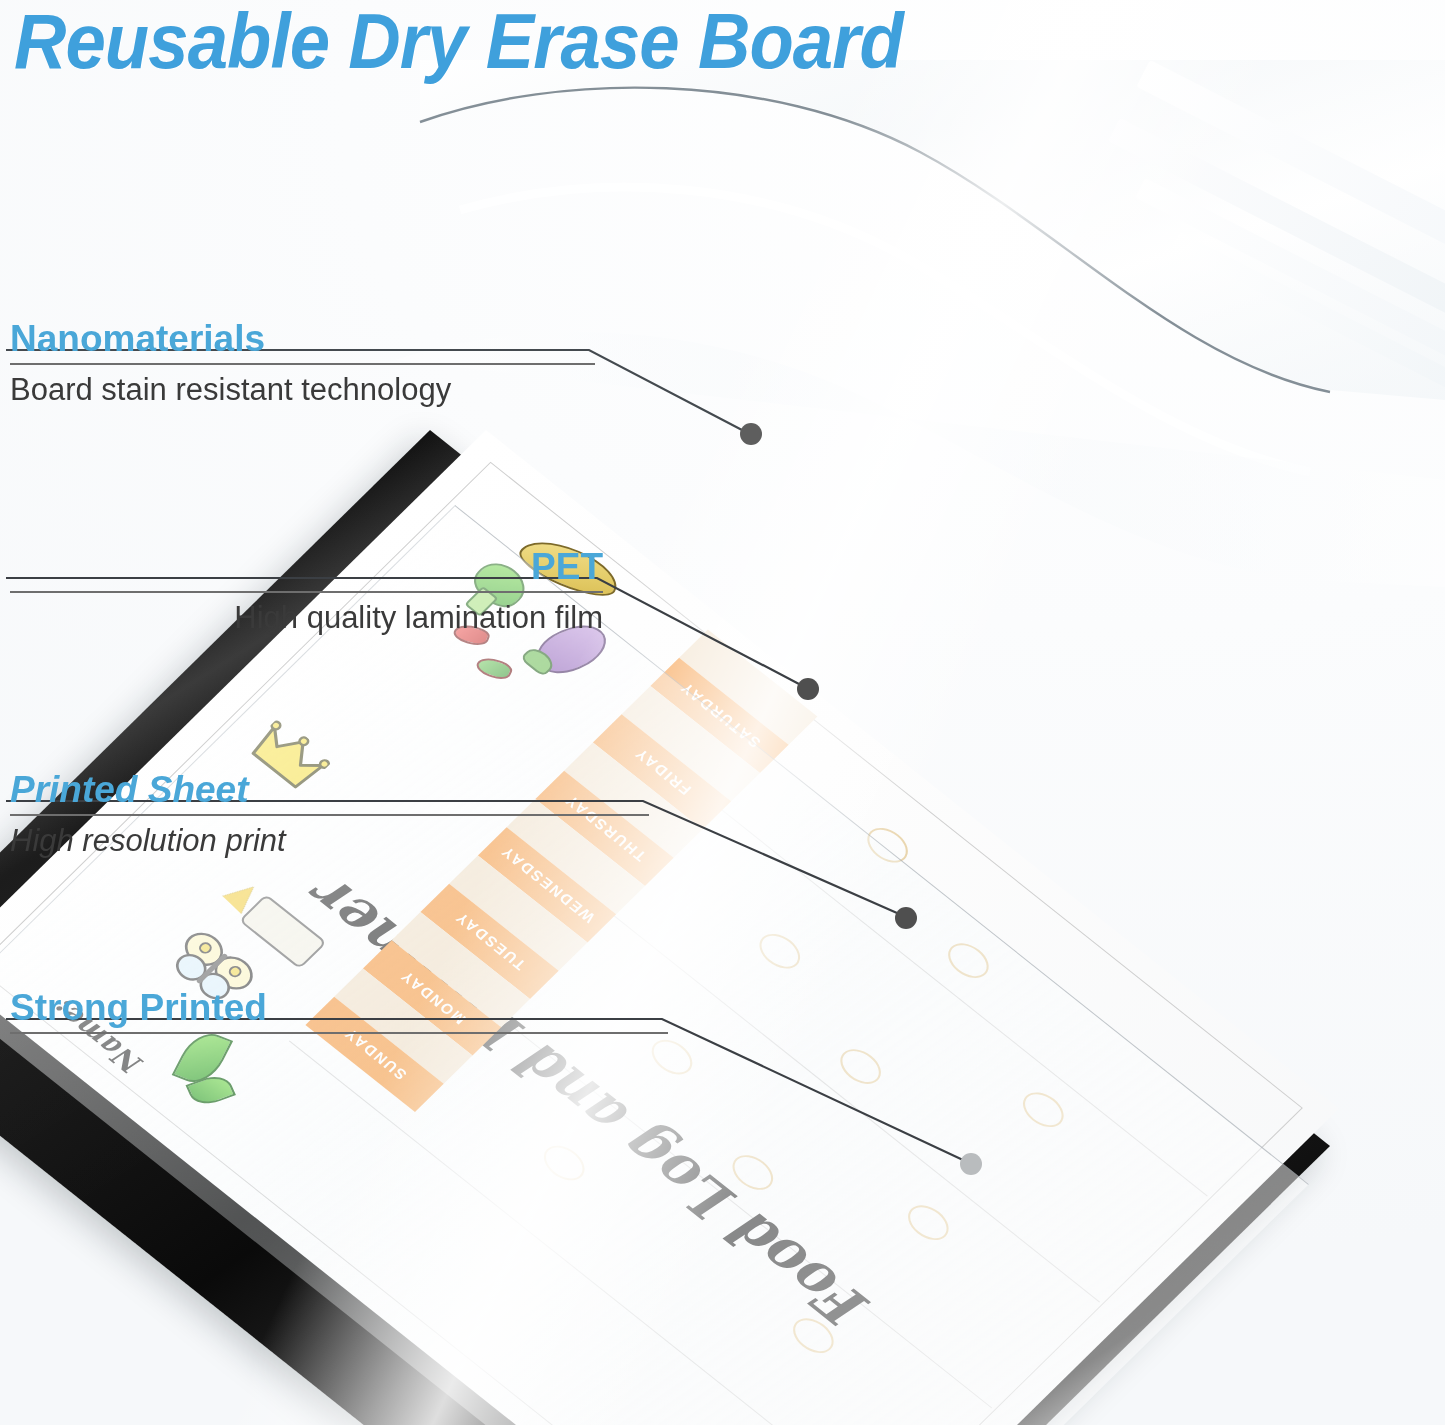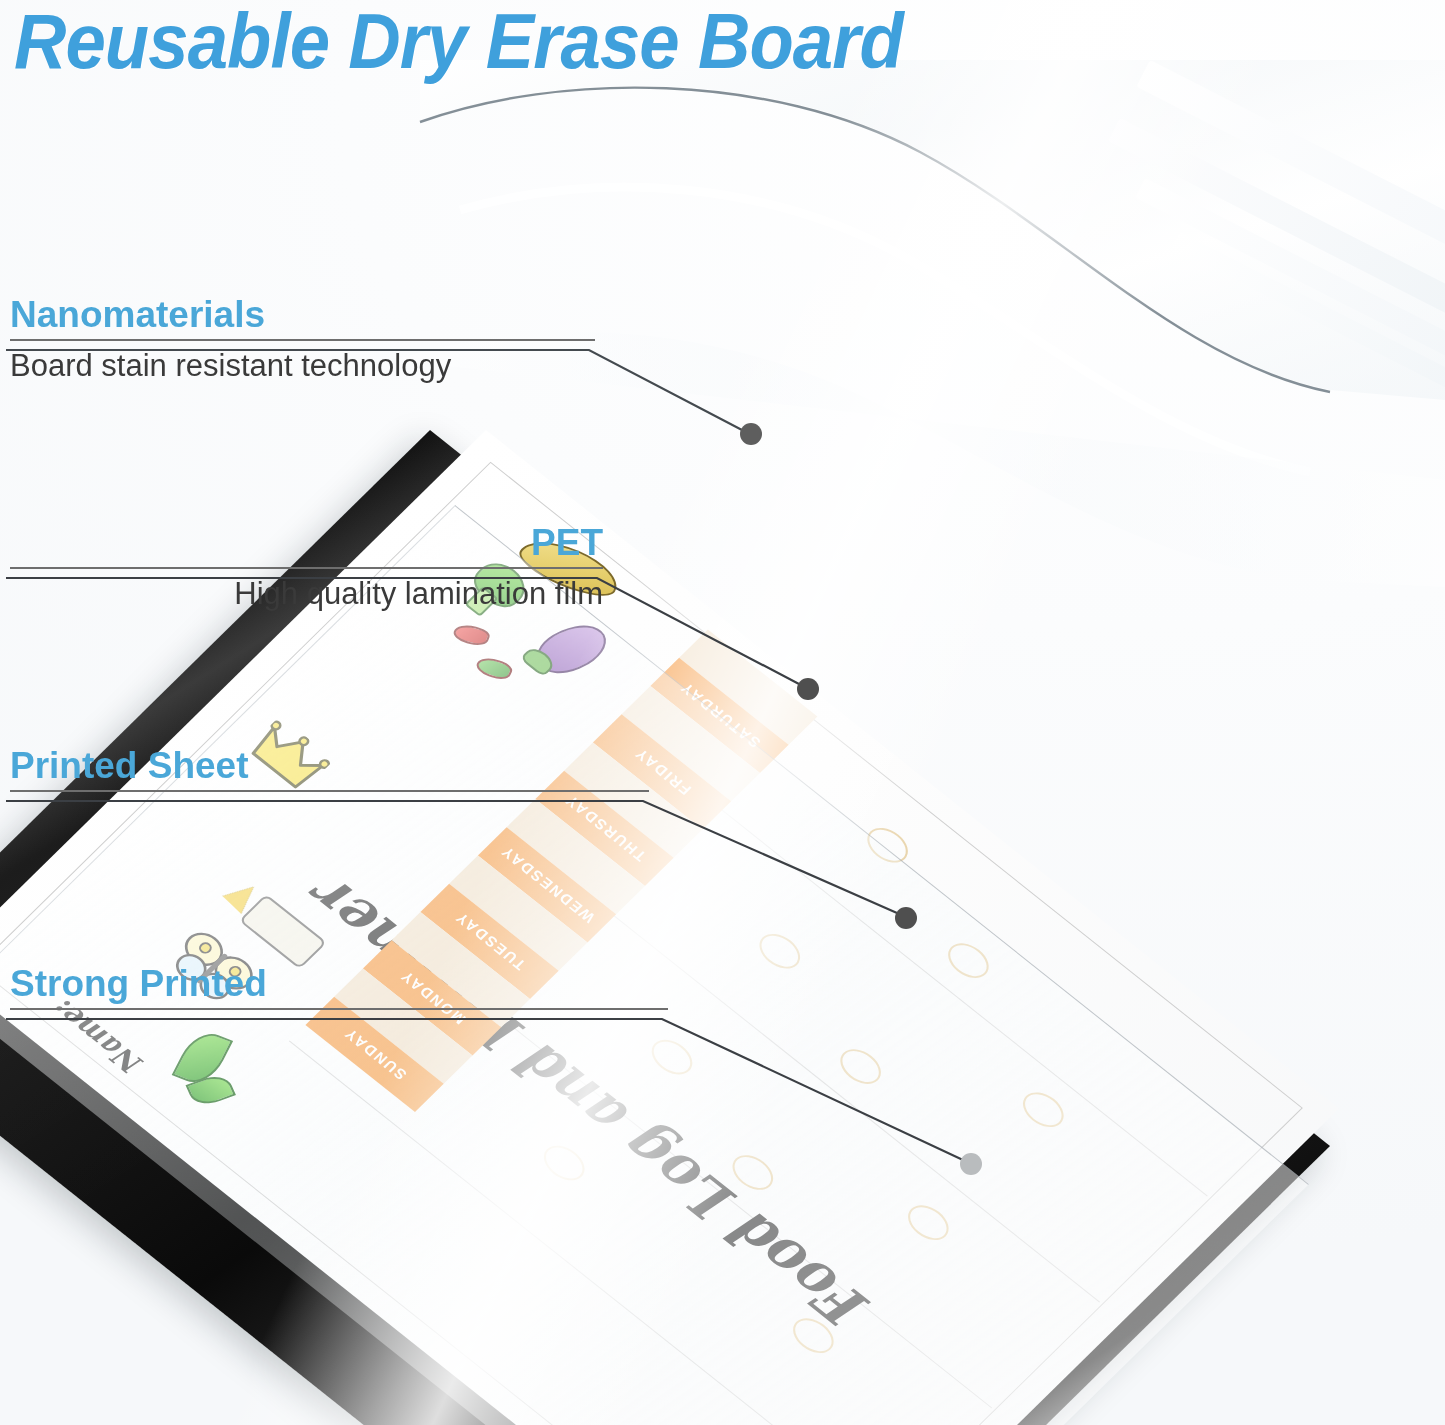--- a/index.html
+++ b/index.html
@@ -31,21 +31,21 @@
     font-family:"Liberation Sans Narrow","Liberation Sans", sans-serif;
     color:#3fa0dc;
     letter-spacing:-1px;
     transform:scaleX(.93);
     transform-origin:left top;
     white-space:nowrap;
     text-shadow:1px 1px 0 rgba(255,255,255,.7);
   }
 
   
-  .callout{position:absolute;left:10px;}
+  .callout{position:absolute;left:10px;margin-top:24px;}
   .callout .c-title{
     color:#4aa7d8;
     font-size:37px;
     font-weight:bold;
     line-height:1.05;
     white-space:nowrap;
     font-family:"Liberation Sans", sans-serif;
   }
   .callout .c-rule{
     height:2px;background:#6e6e6e;margin-top:4px;
@@ -363,23 +363,24 @@
     <div class="c-rule"></div>
     <div class="c-desc">Board stain resistant technology</div>
   </div>
 
   <div class="callout" style="top:524px;width:593px;text-align:right;">
     <div class="c-title">PET</div>
     <div class="c-rule"></div>
     <div class="c-desc">High quality lamination film</div>
   </div>
 
-  <div class="callout" style="top:747px;width:639px;">
+  <div class="callout" style="top:747px;width:639px;font-style:italic;">
     <div class="c-title">Printed Sheet</div>
     <div class="c-rule"></div>
+    <div class="c-desc">High resolution print</div>
   </div>
 
   <div class="callout" style="top:965px;width:658px;">
     <div class="c-title">Strong Printed</div>
     <div class="c-rule"></div>
     <div class="c-desc"></div>
   </div>
 
 </div>
 

